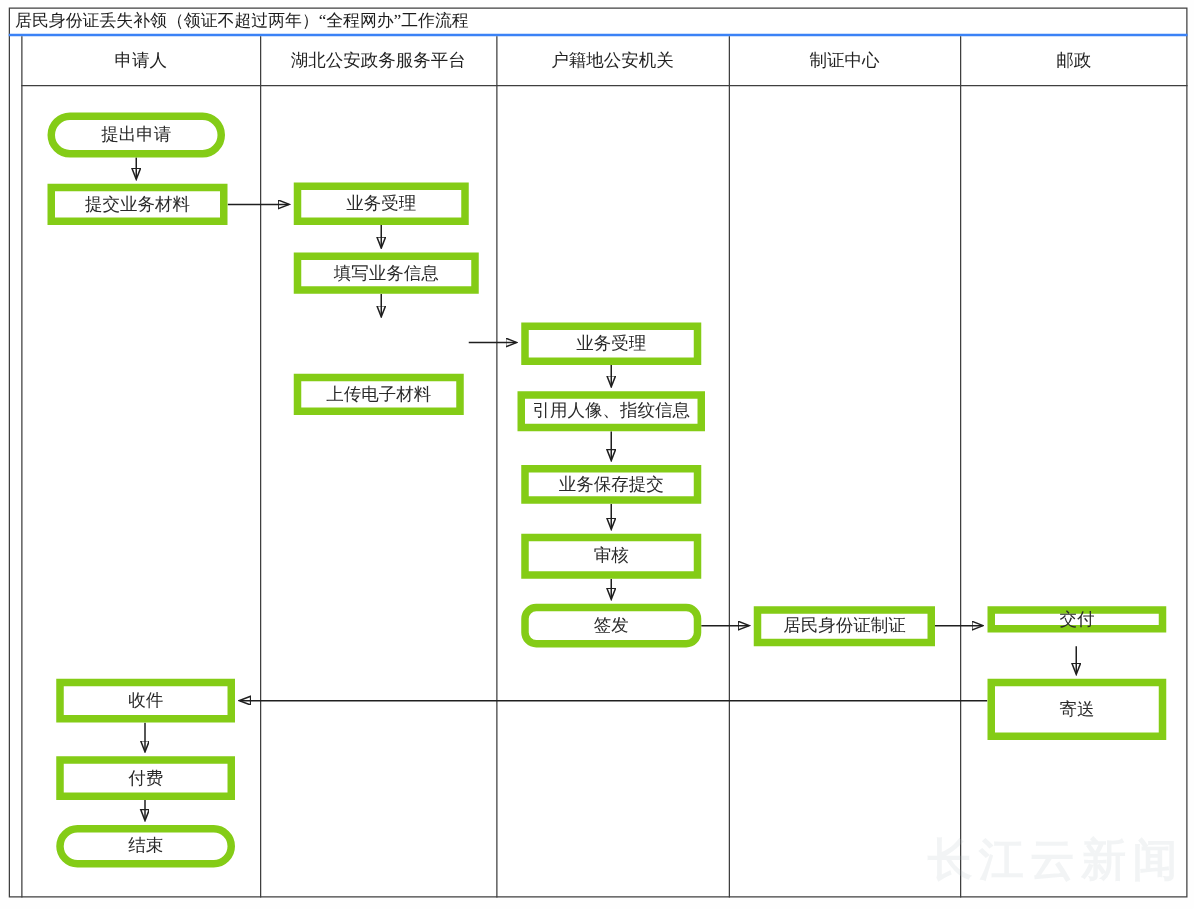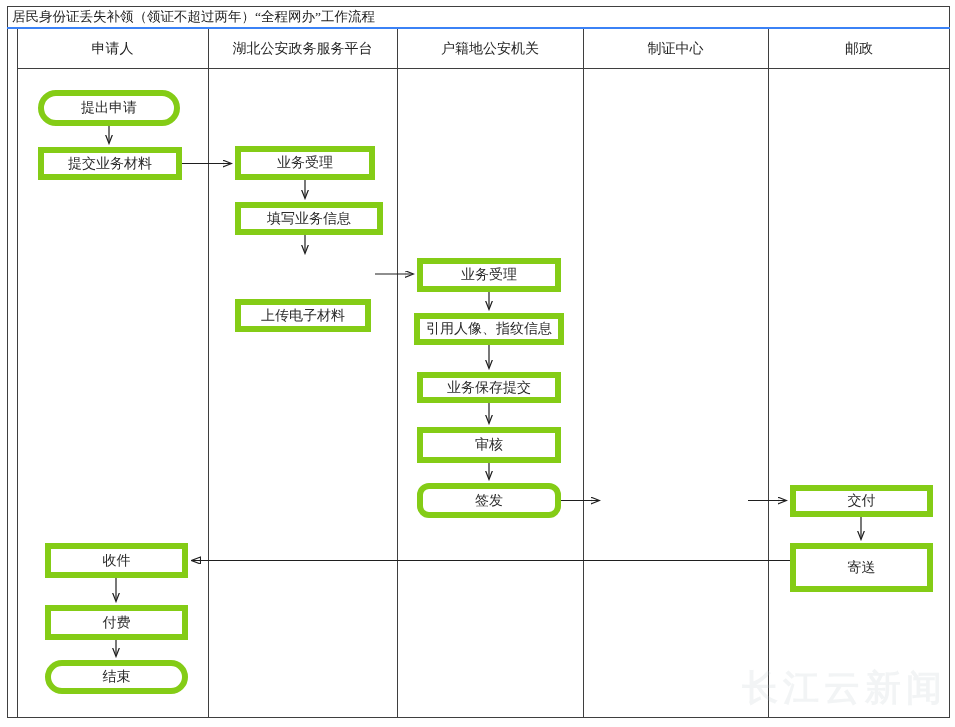--- a/index.html
+++ b/index.html
@@ -154,19 +154,20 @@
   <div class="node stadium" style="left:38px;  top:90px;  width:142px; height:36px;">提出申请</div>
   <div class="node" style="left:38px;  top:147px; width:144px; height:33px;">提交业务材料</div>
   <div class="node" style="left:235px; top:146px; width:140px; height:34px;">业务受理</div>
   <div class="node" style="left:235px; top:202px; width:148px; height:33px;">填写业务信息</div>
   <div class="node" style="left:235px; top:257px; width:136px; height:33px;margin-top:42px;">上传电子材料</div>
   <div class="node" style="left:417px; top:258px; width:144px; height:34px;">业务受理</div>
   <div class="node" style="left:414px; top:313px; width:150px; height:32px;">引用人像、指纹信息</div>
   <div class="node" style="left:417px; top:372px; width:144px; height:31px;">业务保存提交</div>
   <div class="node" style="left:417px; top:427px; width:144px; height:36px;">审核</div>
   <div class="node" style="left:417px; top:483px; width:144px; height:35px;border-radius:12px;">签发</div>
-  <div class="node" style="left:790px; top:485px; width:143px; height:32px;">交付</div>
+  <div class="node" style="left:603px; top:485px; width:145px; height:32px;">居民身份证制证</div>
+  <div class="node" style="left:790px; top:485px; width:143px; height:21px;">交付</div>
   <div class="node" style="left:790px; top:543px; width:143px; height:49px;">寄送</div>
   <div class="node" style="left:45px;  top:543px; width:143px; height:35px;text-align:right;">收件</div>
   <div class="node" style="left:45px;  top:605px; width:143px; height:35px;">付费</div>
   <div class="node stadium" style="left:45px; top:660px; width:143px; height:34px;text-align:right;">结束</div>
 
 </div>
 
 </body></html>

